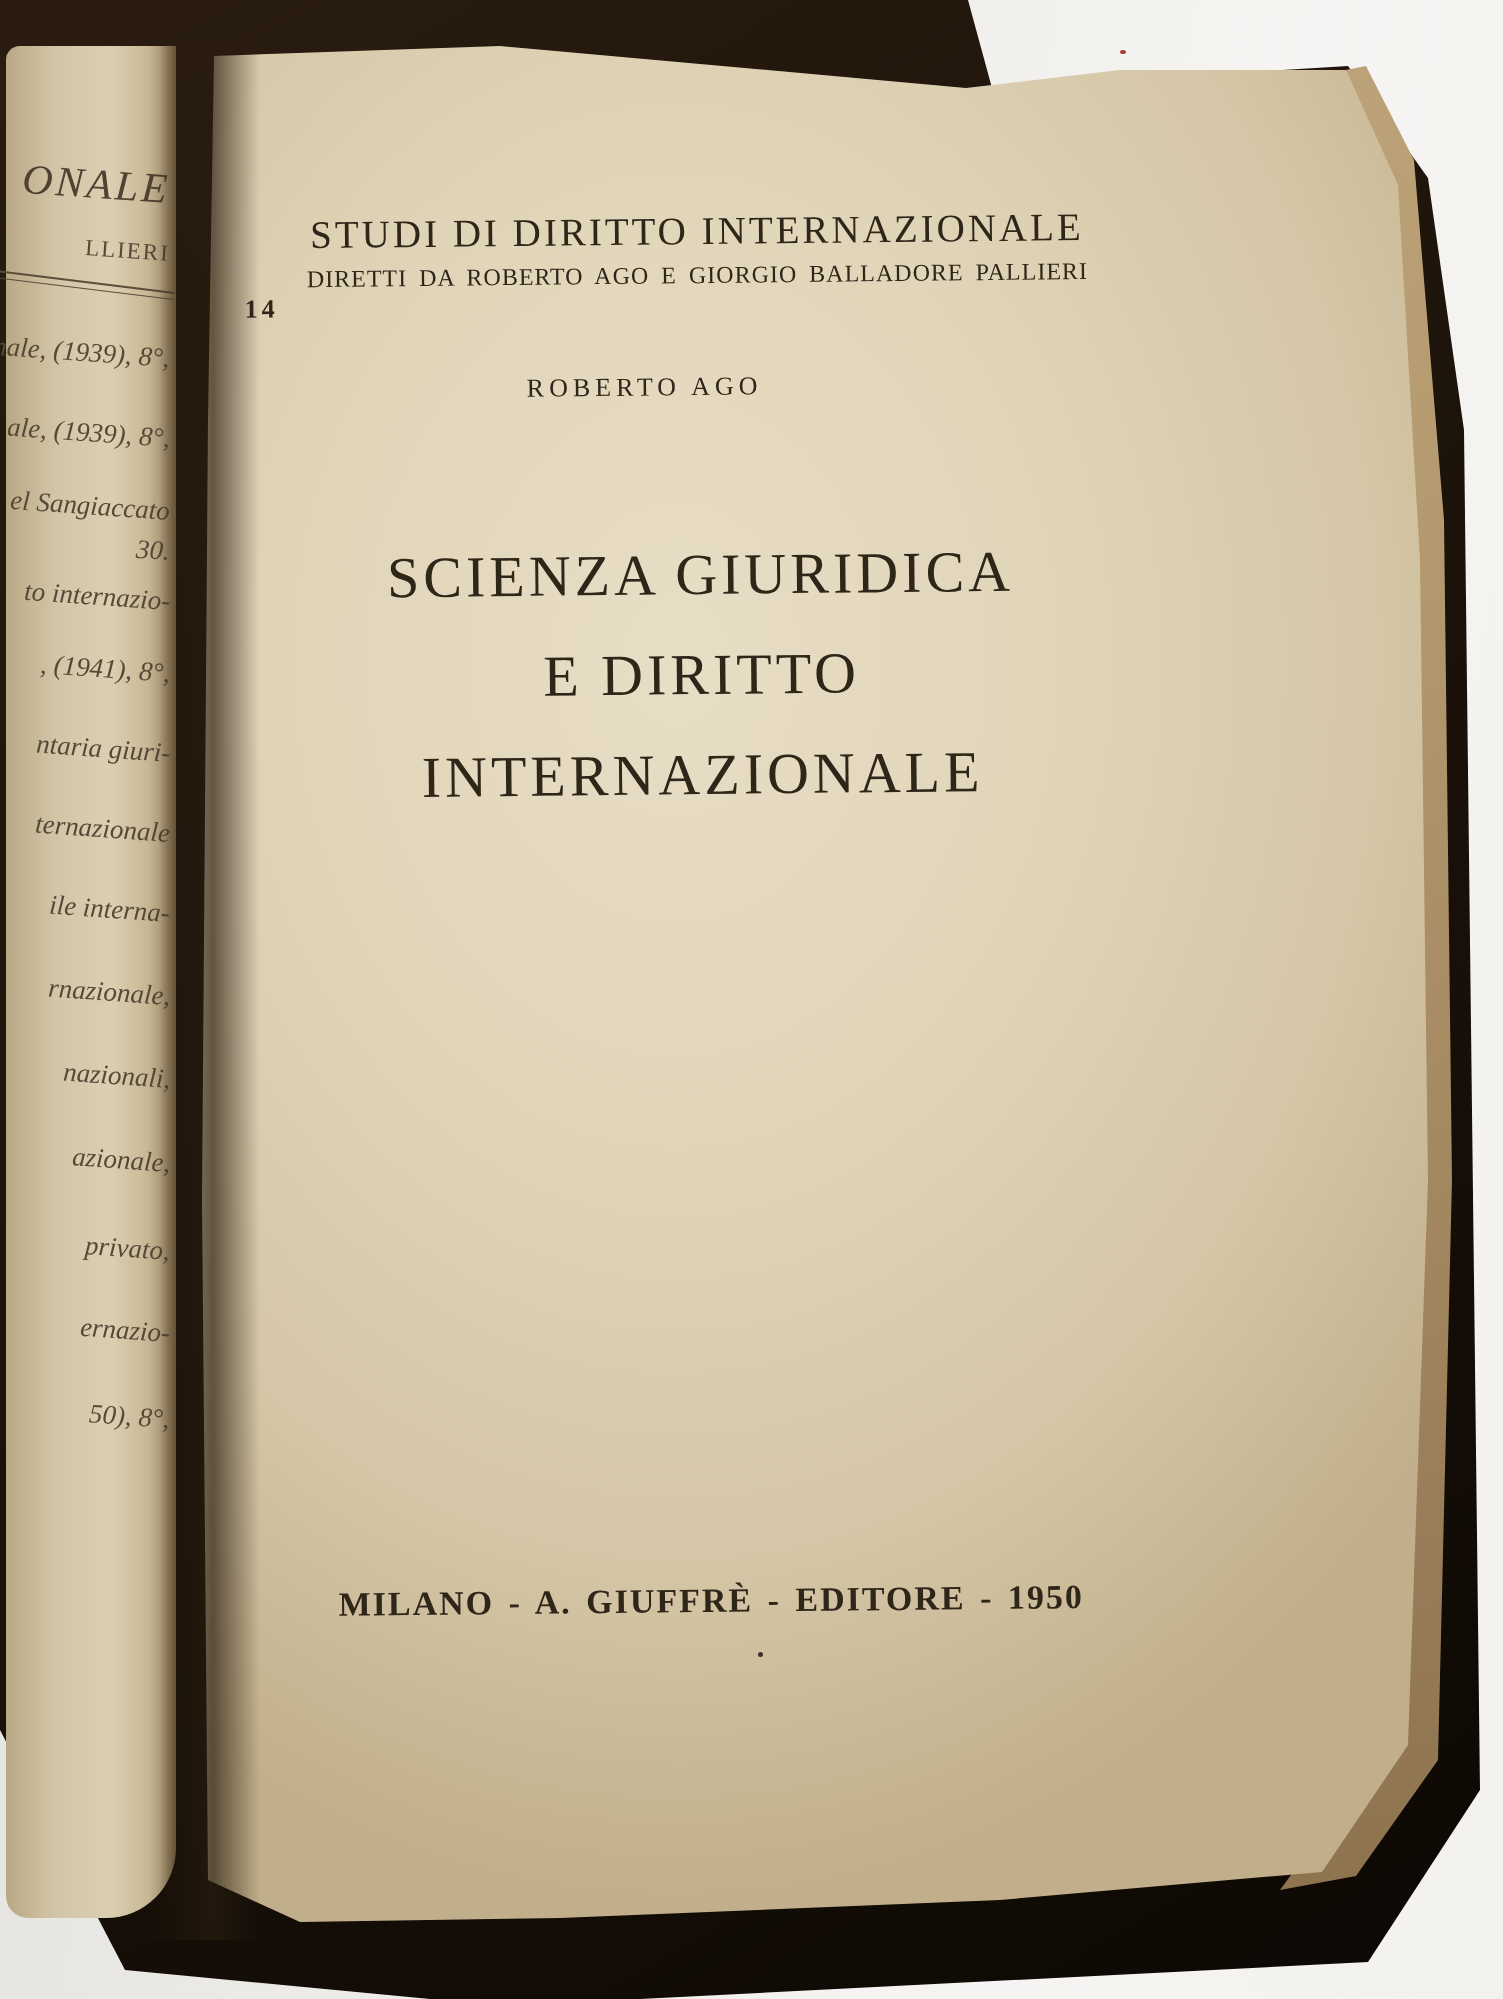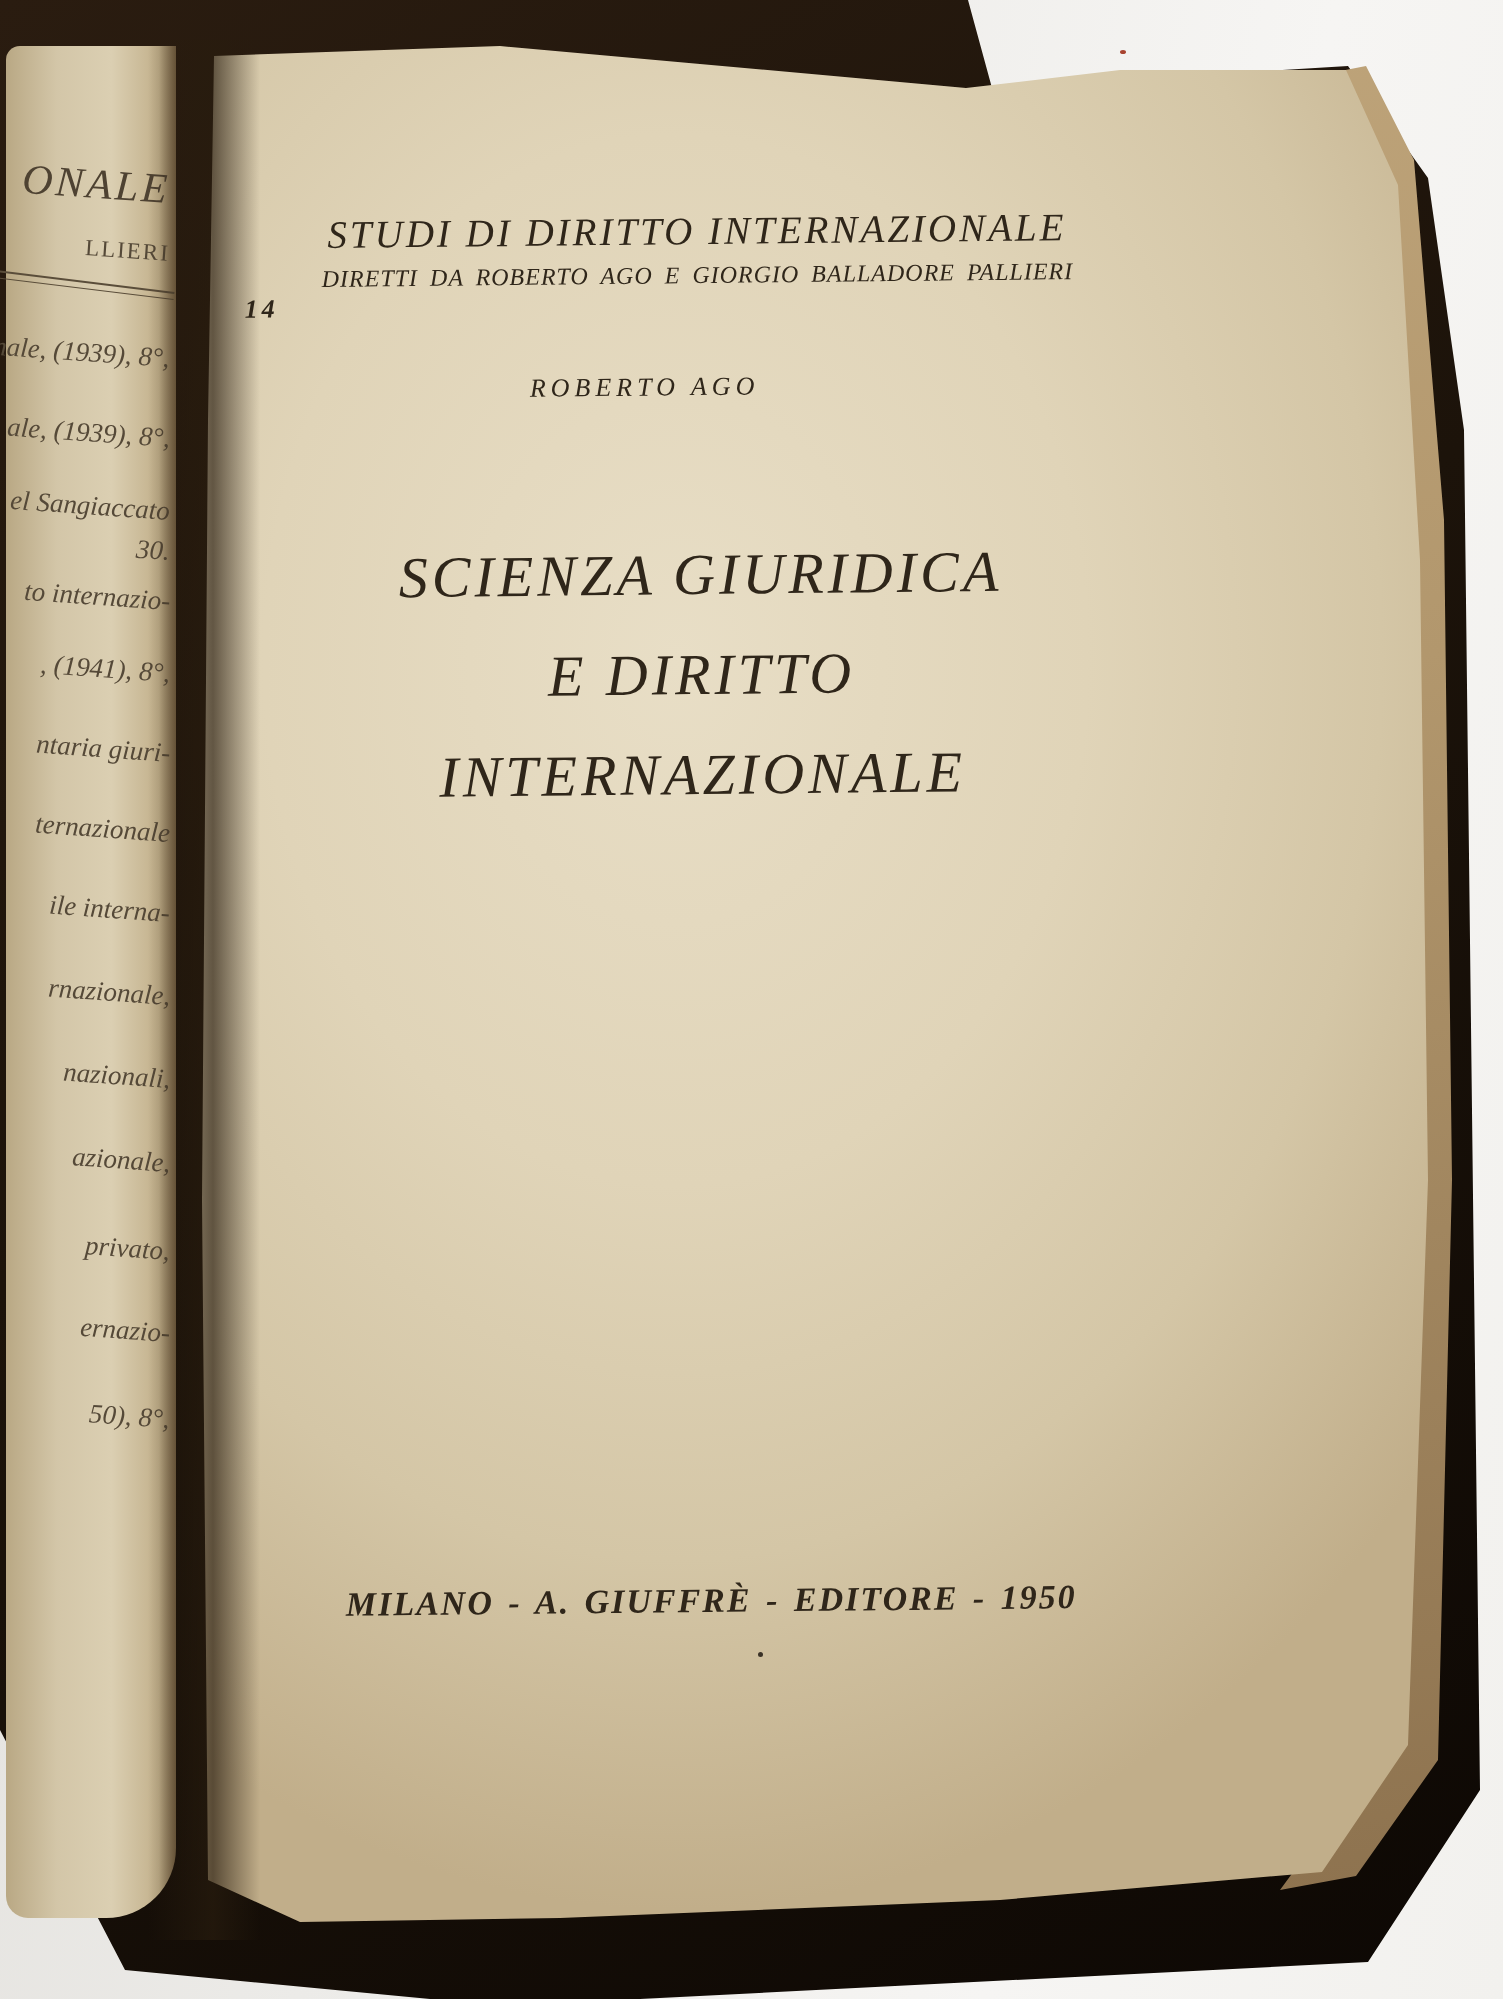--- a/index.html
+++ b/index.html
@@ -46,21 +46,20 @@
   }
 
   
   .right-page{
     inset:0;
     clip-path:polygon(214px 56px,500px 46px,966px 88px,1120px 70px,1346px 70px,1398px 185px,
       1420px 560px,1428px 1180px,1408px 1745px,1322px 1872px,1000px 1900px,560px 1918px,
       300px 1922px,208px 1880px,202px 1200px,208px 420px);
     background:radial-gradient(ellipse 980px 1250px at 45% 33%,
       #e8dec6 0%,#e0d4b8 42%,#d4c6a6 72%,#c1ae8a 100%);
-    font-style:italic;
   }
   .right-page::after{
     content:'';inset:0;
     background:
       linear-gradient(100deg,rgba(70,50,25,.30) 0%,rgba(70,50,25,0) 6%),
       linear-gradient(to left,rgba(80,60,30,.32) 0%,rgba(80,60,30,0) 5%),
       linear-gradient(to top,rgba(60,45,22,.28) 0%,rgba(60,45,22,0) 6%),
       linear-gradient(to bottom,rgba(50,35,18,.30) 0%,rgba(50,35,18,0) 4%);
   }
   .rp-content{

